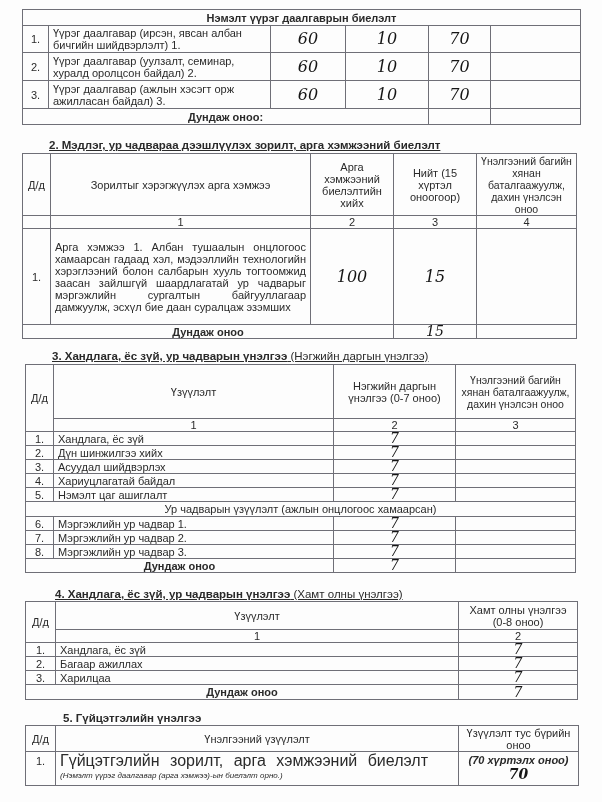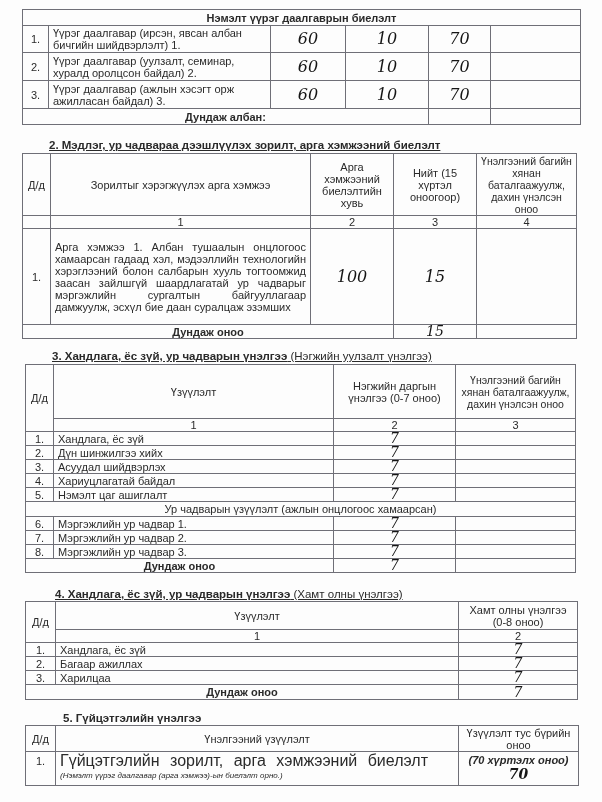--- a/index.html
+++ b/index.html
@@ -76,41 +76,41 @@
   </tr>
   <tr style="height:28px">
     <td class="c">3.</td>
     <td>Үүрэг даалгавар (ажлын хэсэгт орж ажилласан байдал) 3.</td>
     <td class="hw">60</td>
     <td class="hw">10</td>
     <td class="hw">70</td>
     <td></td>
   </tr>
   <tr style="height:16px">
-    <td colspan="4" class="c b">Дундаж албан:</td>
+    <td colspan="4" class="c b">Дундаж оноо:</td>
     <td></td>
     <td></td>
   </tr>
 </tbody>
   </table>
 
 <div class="sec-title" style="left:40px; top:139px;">2.  Мэдлэг, ур чадвараа дээшлүүлэх зорилт, арга хэмжээний биелэлт</div>
 <table style="left:22px; top:153px; width:554px;">
   <colgroup>
     <col style="width:28px">
       <col style="width:260px">
       <col style="width:83px">
       <col style="width:83px">
       <col style="width:100px">
   </colgroup>
   <tbody>
       <tr style="height:62px">
     <td class="c">Д/д</td>
     <td class="c">Зорилтыг хэрэгжүүлэх арга хэмжээ</td>
-    <td class="c">Арга хэмжээний биелэлтийн хувь</td>
+    <td class="c">Арга хэмжээний биелэлтийн хийх</td>
     <td class="c">Нийт (15 хүртэл оноогоор)</td>
     <td class="c small">Үнэлгээний багийн хянан баталгаажуулж, дахин үнэлсэн оноо</td>
   </tr>
   <tr style="height:12px">
     <td></td>
     <td class="c">1</td>
     <td class="c">2</td>
     <td class="c">3</td>
     <td class="c">4</td>
   </tr>
@@ -123,21 +123,21 @@
   </tr>
   <tr style="height:14px">
     <td colspan="3" class="c b">Дундаж оноо</td>
     <td class="hw hw-sm">15</td>
     <td></td>
   </tr>
 </tbody>
   </table>
 
 <div class="sec-title" style="left:43px; top:350px;">
-  <span>3. Хандлага, ёс зүй, ур чадварын үнэлгээ</span><span class="normal"> (Нэгжийн уулзалт үнэлгээ)</span>
+  <span>3. Хандлага, ёс зүй, ур чадварын үнэлгээ</span><span class="normal"> (Нэгжийн даргын үнэлгээ)</span>
 </div>
 <table style="left:25px; top:364px; width:550px;">
   <colgroup>
     <col style="width:28px">
       <col style="width:280px">
       <col style="width:122px">
       <col style="width:120px">
   </colgroup>
   <tbody>
       <tr style="height:54px">

